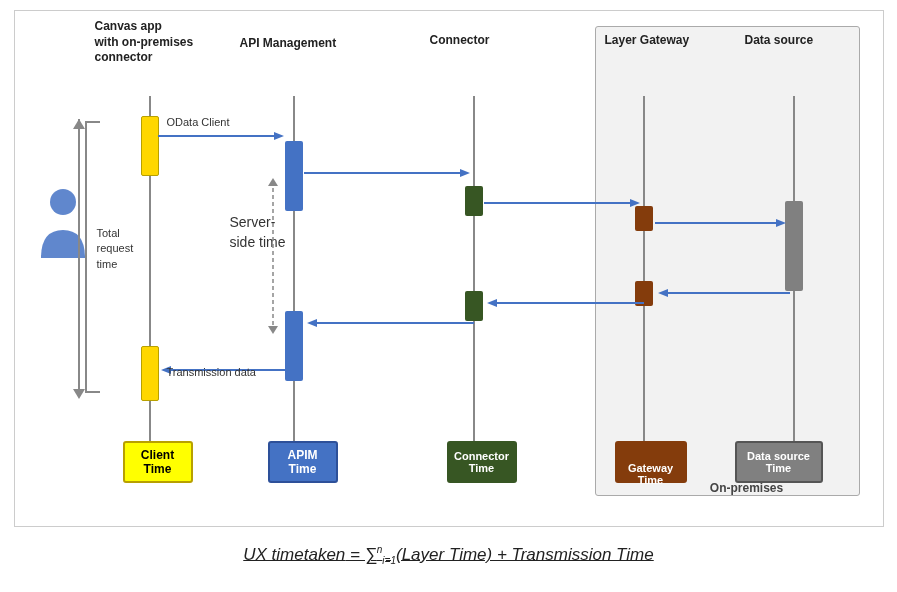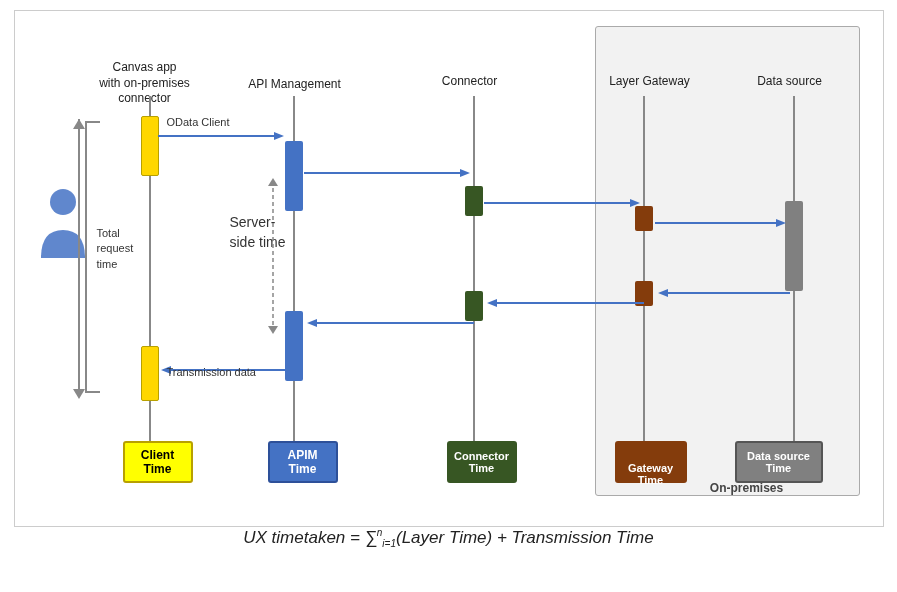--- a/index.html
+++ b/index.html
@@ -27,25 +27,23 @@
       height: 520px;
       position: relative;
       border: 1px solid #ccc;
       background: #fff;
     }
 
     
     .col-label {
       position: absolute;
       font-size: 12px;
-      text-align: center;
-      font-weight: 400;
+      font-weight: 700;
       color: #222;
       top: 10px;
-      margin-top: 41px;
     }
 
     
     .vert-line {
       position: absolute;
       width: 2px;
       background: #888;
       top: 80px;
       bottom: 80px;
     }
@@ -77,25 +75,26 @@
       font-size: 12px;
       font-weight: 600;
       padding: 4px;
     }
 
     
     #formula-area {
       width: 870px;
       height: 55px;
       display: flex;
-      align-items: flex-start;
+      align-items: center;
       justify-content: center;
       font-style: italic;
       font-size: 16px;
       color: #222;
+      text-decoration: underline;
     }
 
     .formula-text {
       font-size: 17px;
       font-style: italic;
     }
 
     sup { font-size: 10px; }
     sub { font-size: 10px; }
   </style>

